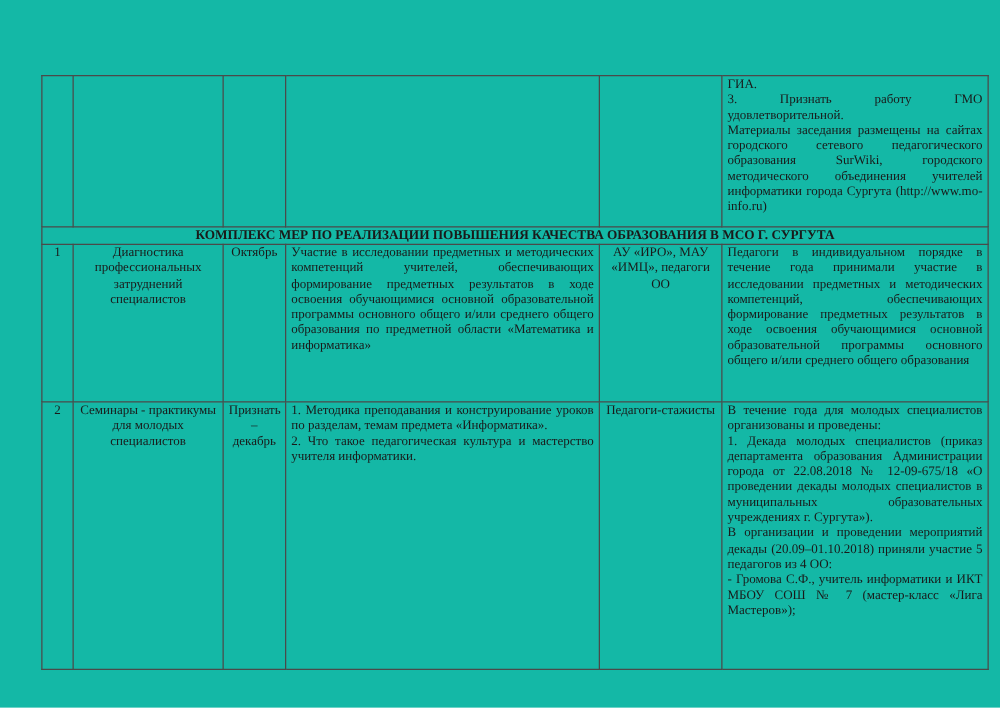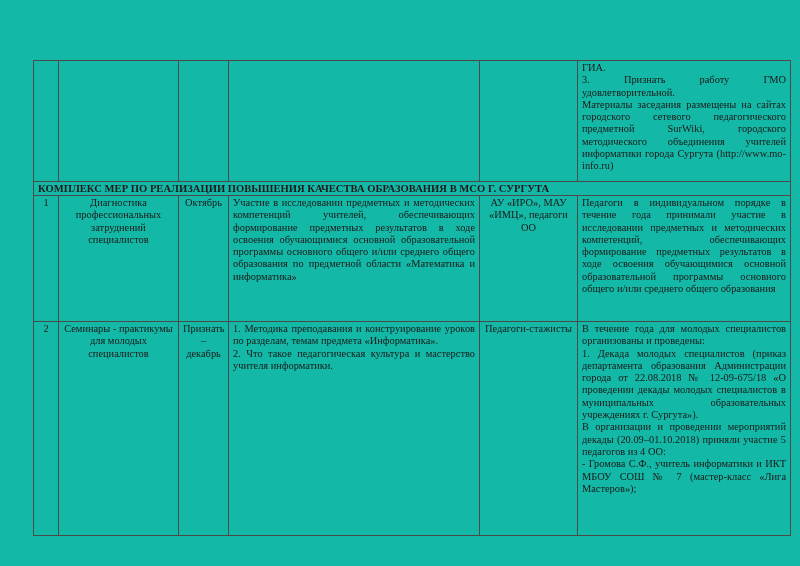--- a/index.html
+++ b/index.html
@@ -10,21 +10,21 @@
               table-layout: fixed; width: 757px; font-size: 10.4px; line-height: 12.3px; }
   table.doc td { border: 1.5px solid #4a4a4a; vertical-align: top; padding: 1px 4px 0 4px; overflow: hidden; }
   table.doc col.c0 { width: 25px; }
   table.doc col.c1 { width: 120px; }
   table.doc col.c2 { width: 50px; }
   table.doc col.c3 { width: 251px; }
   table.doc col.c4 { width: 98px; }
   table.doc col.c5 { width: 213px; }
   .center { text-align: center; }
   .justify { text-align: justify; text-align-last: left; }
-  .sect td { font-weight: bold; font-size: 10.6px; padding: 0 0 0 0; height: 12px; line-height: 12px; }
+  .sect td { font-weight: bold; text-align: center; font-size: 10.6px; padding: 0 0 0 0; height: 12px; line-height: 12px; }
   .row0 td { height: 119px; }
   .row1 td { height: 124px; }
   .row2 td { height: 212px; }
   p { margin: 0; }
 </style>
 </head>
 <body>
 
 <div class="page">
   <table class="doc">
@@ -40,21 +40,21 @@
     <tbody>
         <tr class="row0">
       <td></td>
       <td></td>
       <td></td>
       <td></td>
       <td></td>
       <td class="justify">
         <p>ГИА.</p>
         <p>3. Признать работу ГМО удовлетворительной.</p>
-        <p>Материалы заседания размещены на сайтах городского сетевого педагогического предметной SurWiki, городского методического объединения учителей информатики города Сургута (http://www.mo-info.ru)</p>
+        <p>Материалы заседания размещены на сайтах городского сетевого педагогического образования SurWiki, городского методического объединения учителей информатики города Сургута (http://www.mo-info.ru)</p>
       </td>
     </tr>
 
     <tr class="sect">
       <td colspan="6">КОМПЛЕКС МЕР ПО РЕАЛИЗАЦИИ ПОВЫШЕНИЯ КАЧЕСТВА ОБРАЗОВАНИЯ В МСО Г. СУРГУТА</td>
     </tr>
 
     <tr class="row1">
       <td class="center">1</td>
       <td class="center">Диагностика профессиональных затруднений специалистов</td>

